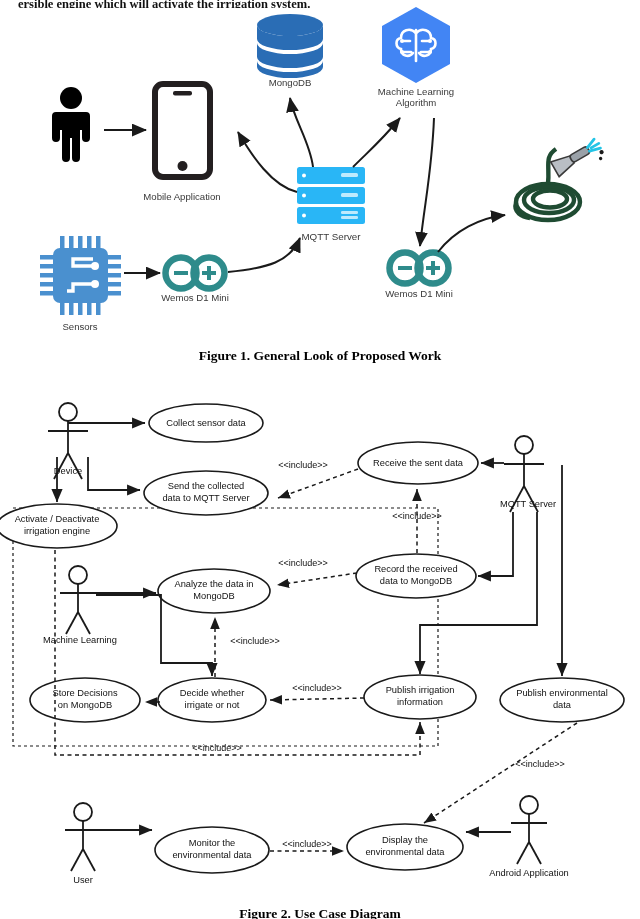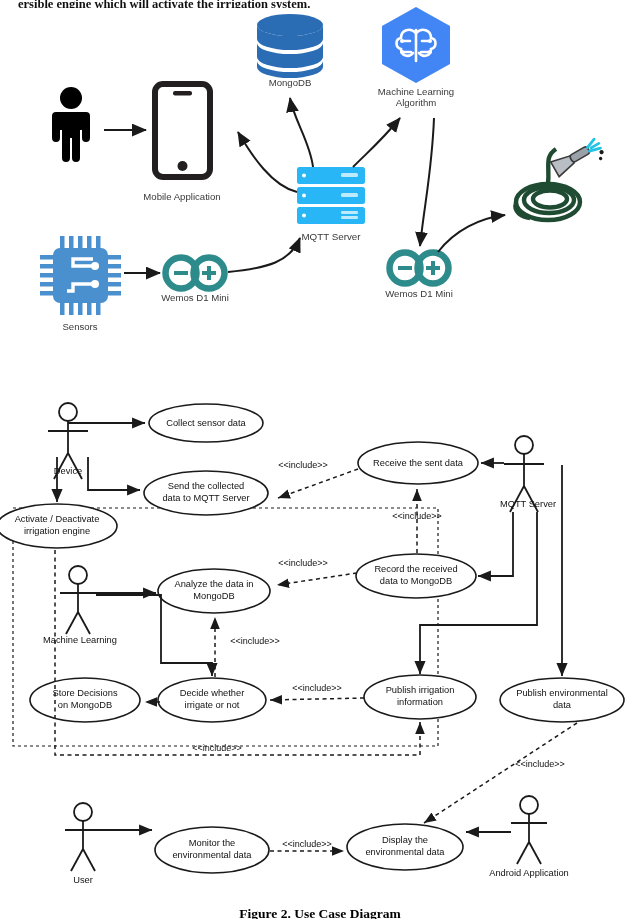--- a/index.html
+++ b/index.html
@@ -157,20 +157,21 @@
       <path d="M297,192 C272,186 252,156 238,132"></path>
       <path d="M313,167 C310,142 294,120 290,98"></path>
       <path d="M353,167 C370,150 382,140 400,118"></path>
       <path d="M124,273 L160,273"></path>
       <path d="M228,272 C268,268 290,262 300,238"></path>
       <path d="M434,118 C432,170 425,200 420,246"></path>
       <path d="M438,252 C455,230 480,218 505,215"></path>
     </g>
   </svg>
 
+  <div class="cap" style="top:348px;">Figure 1. General Look of Proposed Work</div>
 
   <svg class="fig2" style="top:395px;" width="640" height="505" viewBox="0 0 640 505">
     <defs>
       <marker id="ah2" markerWidth="9" markerHeight="9" refX="7.2" refY="3.1" orient="auto" markerUnits="strokeWidth">
         <path d="M0,0 L7.4,3.1 L0,6.2 z" fill="#1a1a1a"></path>
       </marker>
       <marker id="ah2o" markerWidth="10" markerHeight="10" refX="8" refY="3.2" orient="auto" markerUnits="strokeWidth">
         <path d="M0,0 L8,3.2 L0,6.4 z" fill="#1a1a1a"></path>
       </marker>
     </defs>

